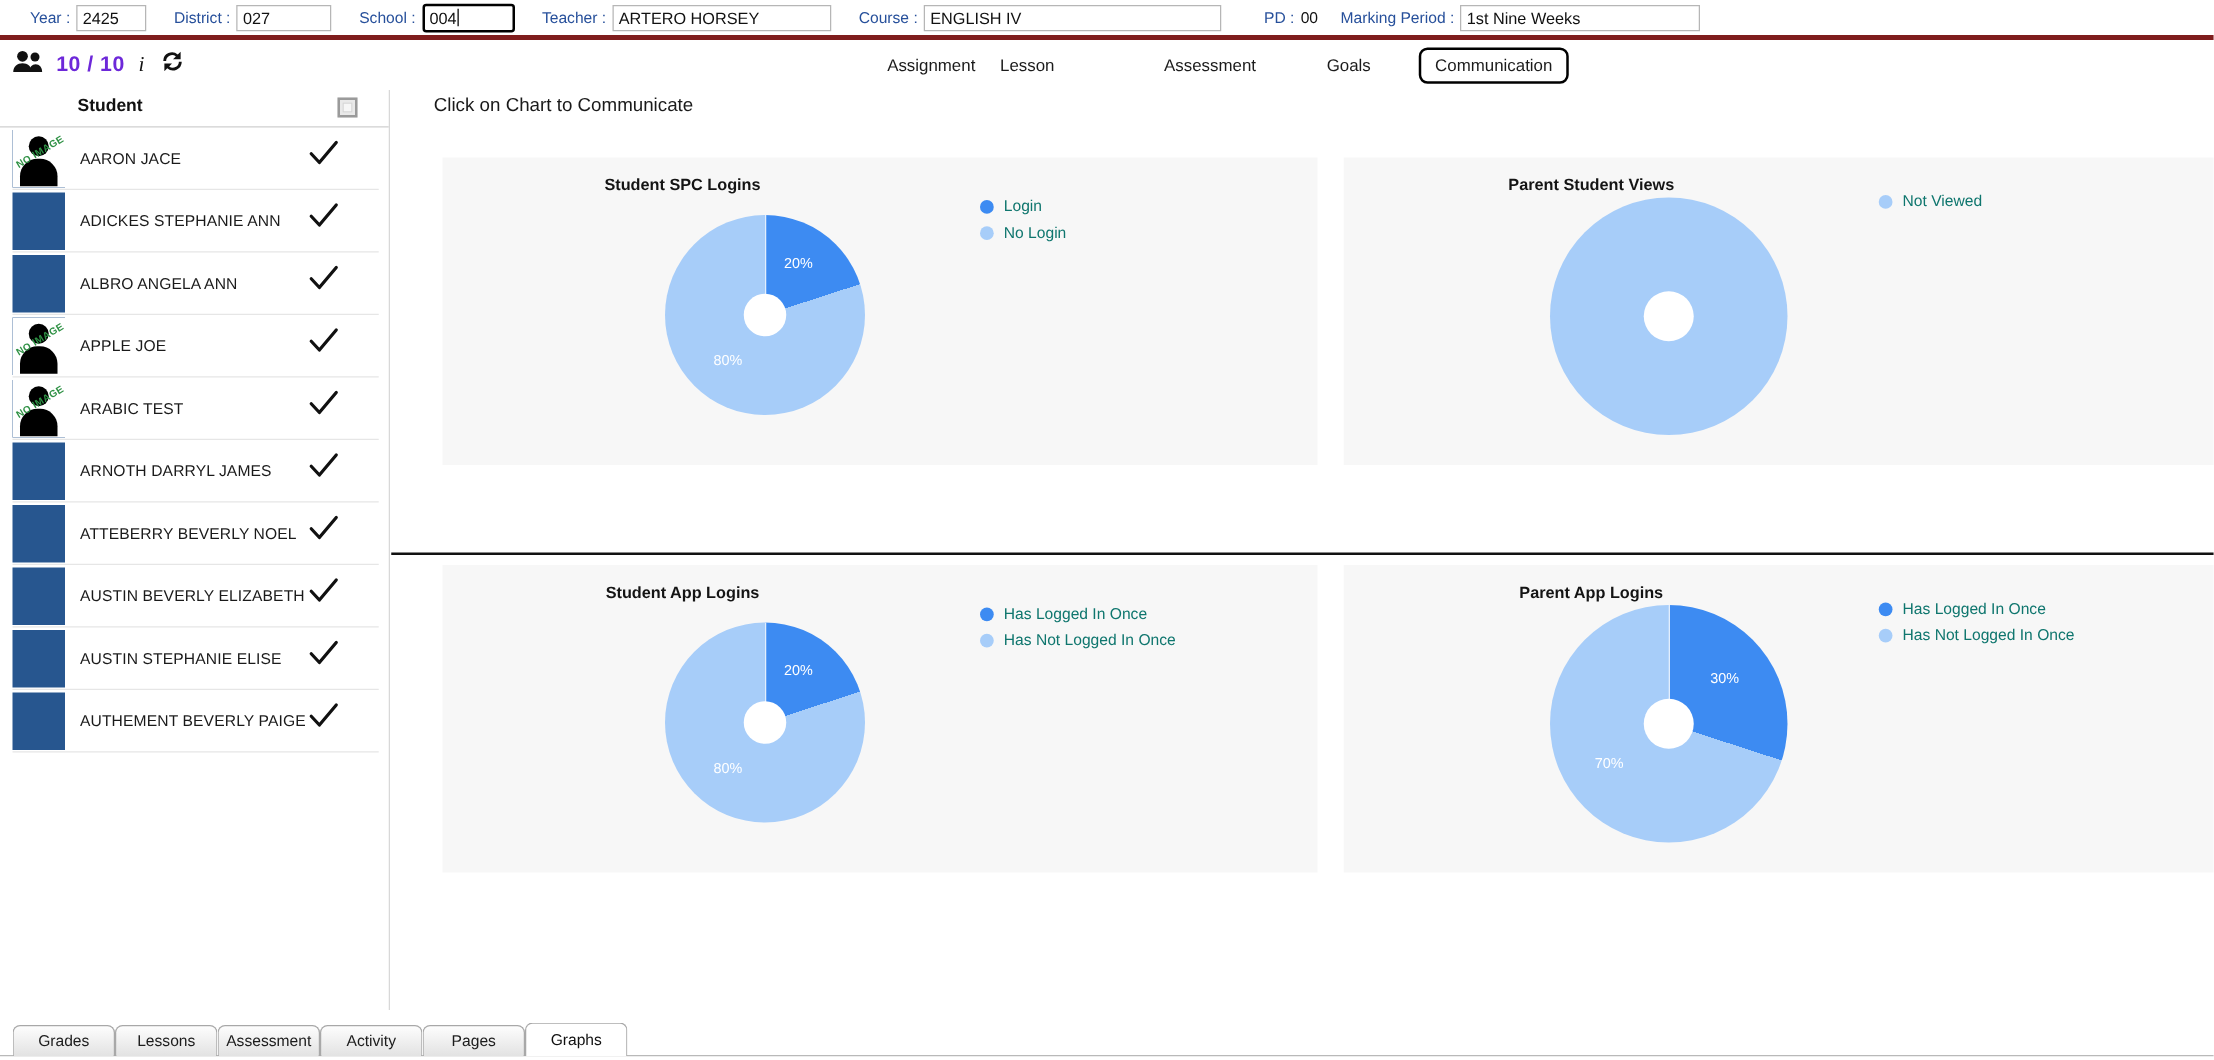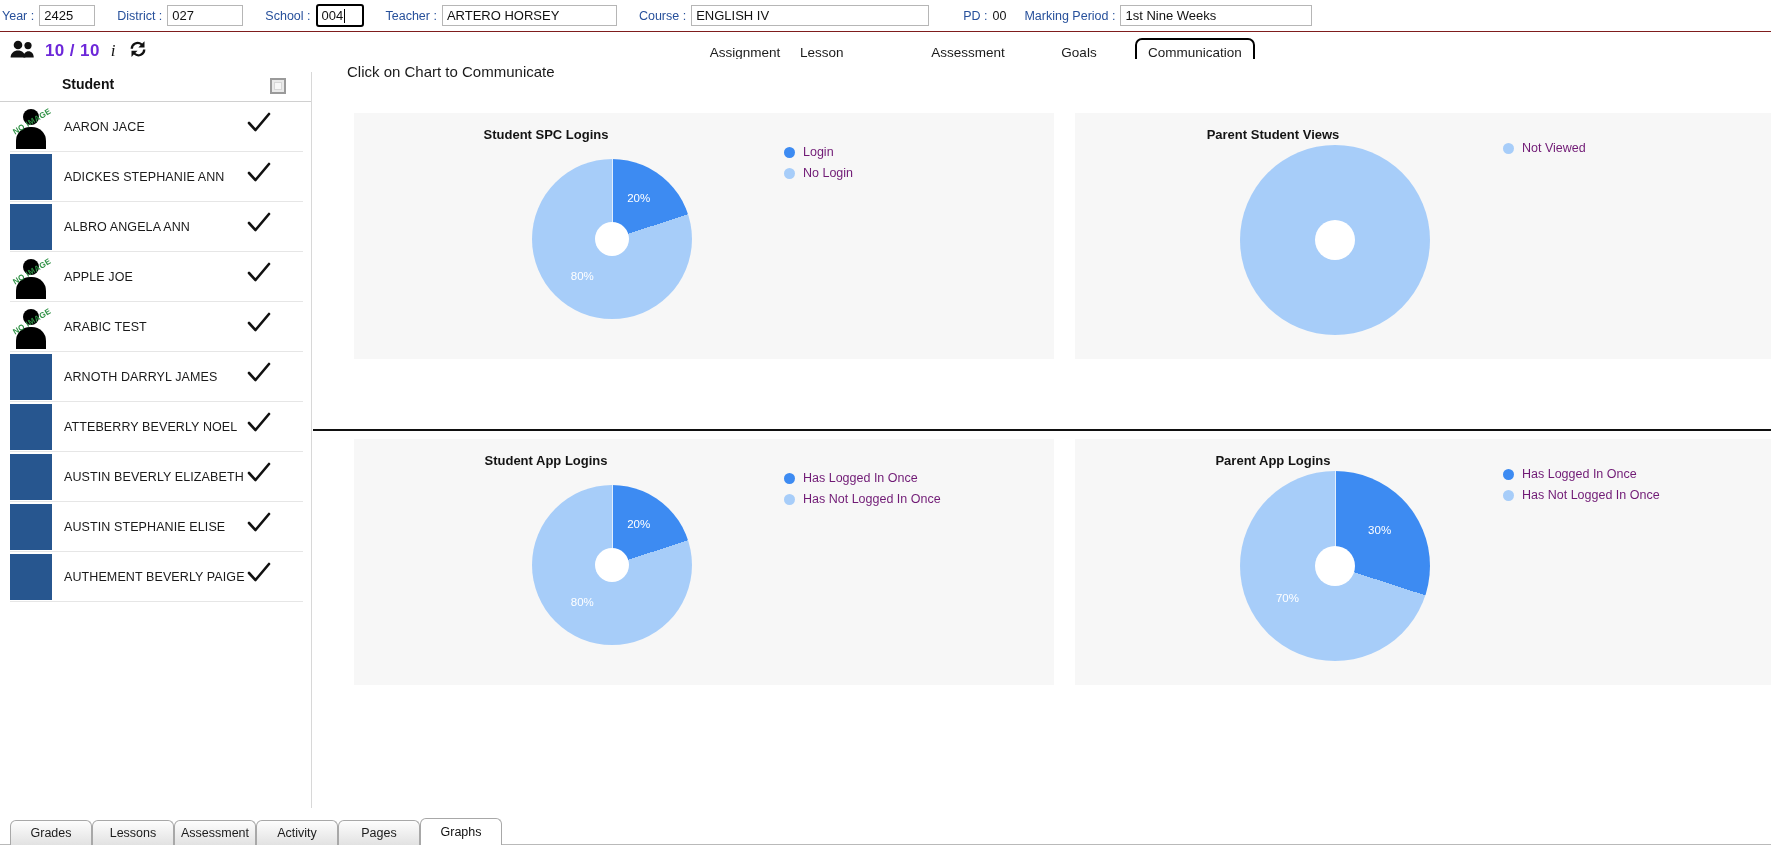--- a/index.html
+++ b/index.html
@@ -9,41 +9,41 @@
     background: #ffffff;
     font-family: "Liberation Sans", sans-serif;
     overflow: hidden;
   }
   #app { position: relative; width: 1771px; height: 848px; background:#fff; }
 
   
   .topbar {
     position: absolute; top: 0; left: 0; width: 1771px; height: 32px;
     display: flex; align-items: center; gap: 0px;
-    padding-left: 2px;
+    padding-left: 24px;
     background: #ffffff;
-    border-bottom: 1px solid #7f1d1d;
+    border-bottom: 4px solid #7f1d1d;
   }
   .fld { display: flex; align-items: center; height: 32px; }
   .fld-label {
     color: #27509b; font-size: 12.5px; white-space: nowrap;
     padding: 0 5px 0 0;
   }
   .fld-input {
     height: 21px; border: 1px solid #b6b6b6; background: #fff;
     font-size: 13px; color: #111; font-family: "Liberation Sans", sans-serif;
     padding: 0 4px; line-height: 19px; display: flex; align-items: center;
   }
   .fld-input.focused {
     border: 2px solid #000; border-radius: 3px; height: 23px;
   }
   .caret { display:inline-block; width:1px; height:14px; background:#000; margin-left:1px; }
   .w-year { width: 56px; }
   .w-dist { width: 76px; }
-  .w-school { width: 48px; }
+  .w-school { width: 74px; }
   .w-teacher { width: 175px; }
   .w-course { width: 238px; }
   .w-mp { width: 192px; }
   .plain-val { font-size: 12.5px; color: #111; padding-right: 4px; }
   .sp14 { width: 14px; }
   .sp22 { width: 22px; }
   .sp34 { width: 34px; }
 
   
   .subbar {
@@ -127,21 +127,21 @@
     margin-left: 12px; font-size: 12.5px; color: #1a1a1a; letter-spacing: .1px;
     white-space: nowrap;
   }
   .stu-check {
     position: absolute; right: 32px; top: 9px;
     width: 24px; height: 24px;
   }
 
   
   .main {
-    position: absolute; left: 313px; top: 59px; right: 0; height: 752px;
+    position: absolute; left: 313px; top: 72px; right: 0; height: 752px;
     background: #fff;
   }
   .click-hint {
     position: absolute; left: 34px; top: 4px;
     font-size: 15px; color: #1a1a1a;
   }
   .chart-grid { position: absolute; left: 0; top: 54px; width: 1618px; }
   .chart-row { position: relative; height: 296px; }
   .row-divider {
     position: absolute; left: 0px; top: 316px; width: 1458px; height: 0;
@@ -169,21 +169,21 @@
     background: rgba(255,255,255,.85);
   }
   .slice-label {
     position: absolute; font-size: 11.5px; color: #fff;
   }
   .legend { position: absolute; }
   .legend-item {
     display: flex; align-items: center; gap: 8px; margin-bottom: 7px;
   }
   .legend-dot { width: 11px; height: 11px; border-radius: 50%; flex:0 0 11px; }
-  .legend-text { font-size: 12.5px; color: #701a75; white-space: nowrap; }
+  .legend-text { font-size: 12.5px; color: #0f766e; white-space: nowrap; }
 
   
   .bottom-area {
     position: absolute; left: 0; bottom: 0; width: 1771px; height: 40px;
     background: #fff;
   }
   .bottom-line {
     position: absolute; left: 0; bottom: 3px; width: 1771px;
     border-bottom: 1px solid #b9b9b9;
   }

